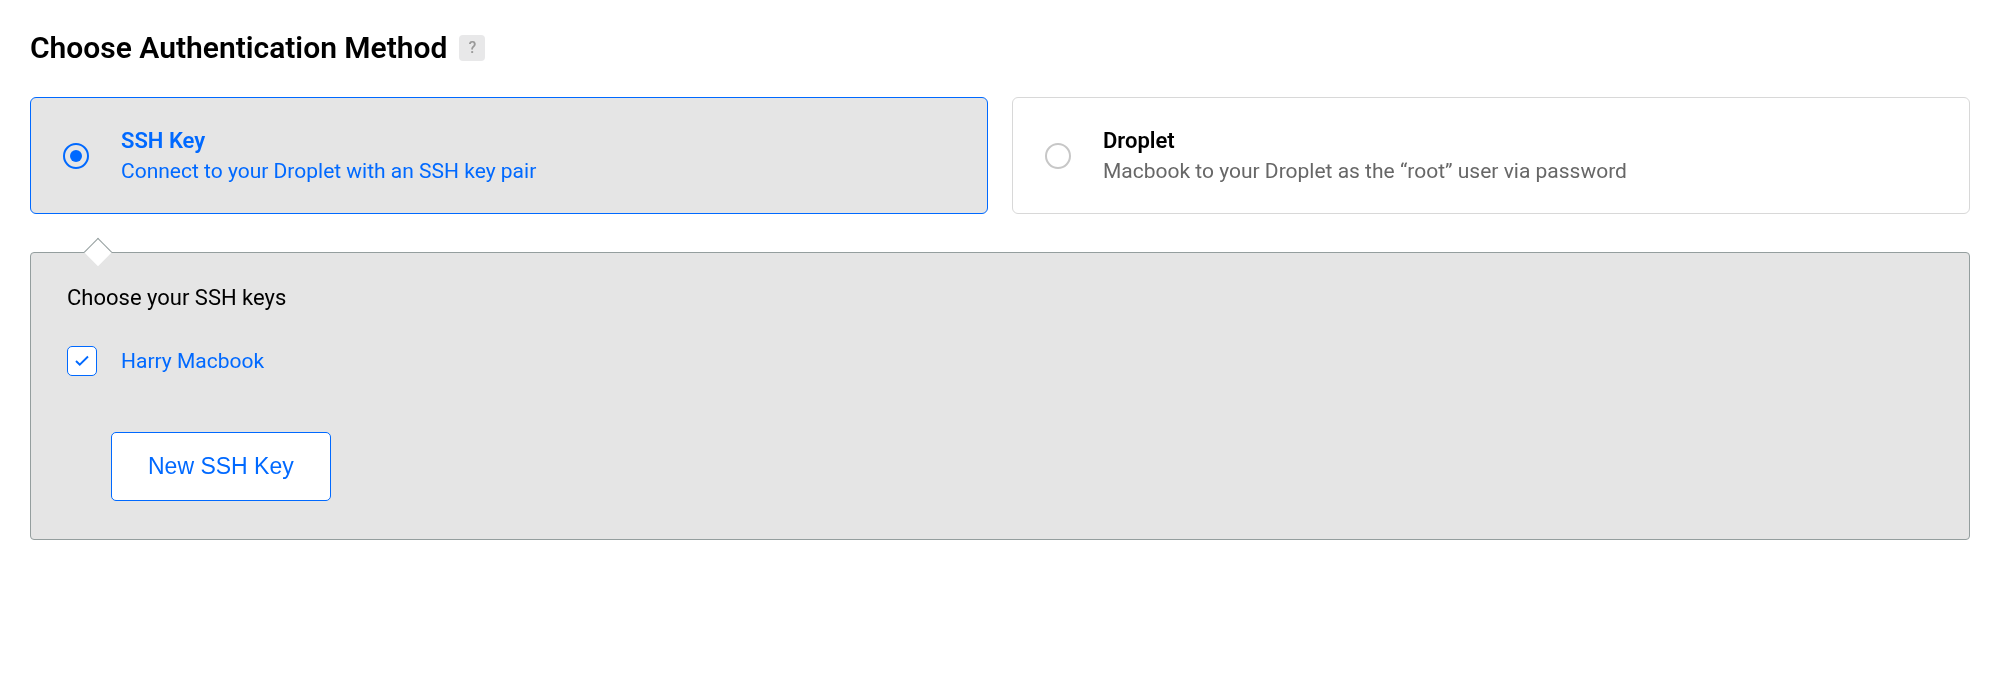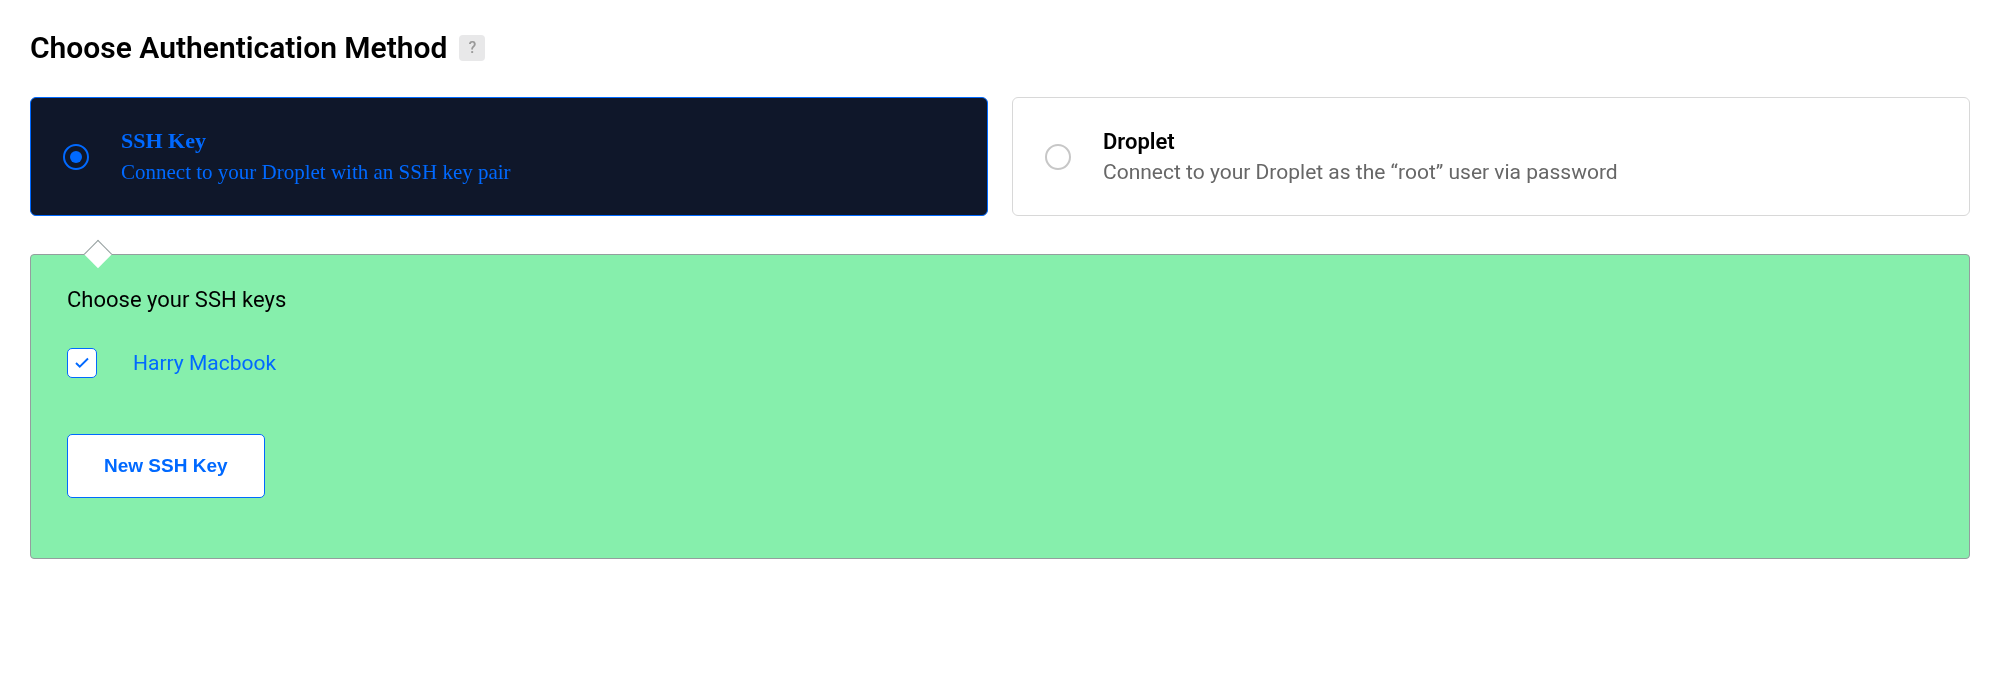--- a/index.html
+++ b/index.html
@@ -53,22 +53,21 @@
       border-radius: 6px;
       padding: 30px 32px;
       display: flex;
       align-items: center;
       gap: 32px;
       cursor: pointer;
       background: #fff;
     }
     .auth-card.selected {
       border: 1.5px solid #0069ff;
-      background: #0f172a;
-      font-family: Liberation Serif, serif;
+      background: #e5e5e5;
     }
     .radio-outer {
       width: 26px;
       height: 26px;
       border: 2px solid #c7c7c7;
       border-radius: 50%;
       display: flex;
       align-items: center;
       justify-content: center;
       flex-shrink: 0;
@@ -105,22 +104,22 @@
     .auth-card.selected .auth-desc {
       color: #0069ff;
     }
     .ssh-panel-wrapper {
       position: relative;
       margin-top: 38px;
     }
     .ssh-panel {
       border: 1px solid #949e9e;
       border-radius: 4px;
-      padding: 32px 36px 60px 36px;
-      background: #86efac;
+      padding: 32px 36px 38px 36px;
+      background: #e5e5e5;
     }
     .arrow-up {
       position: absolute;
       top: -10px;
       left: 58px;
       width: 20px;
       height: 20px;
       background: #fff;
       border-left: 1px solid #949e9e;
       border-top: 1px solid #949e9e;
@@ -128,21 +127,21 @@
     }
     .ssh-panel-title {
       font-size: 22px;
       color: #000;
       font-weight: 400;
       margin-bottom: 36px;
     }
     .ssh-key-row {
       display: flex;
       align-items: center;
-      gap: 36px;
+      gap: 24px;
       margin-bottom: 56px;
     }
     .checkbox {
       width: 30px;
       height: 30px;
       border: 1.5px solid #0069ff;
       border-radius: 5px;
       display: flex;
       align-items: center;
       justify-content: center;
@@ -158,25 +157,26 @@
     }
     .ssh-key-label {
       font-size: 21px;
       color: #0069ff;
       cursor: pointer;
     }
     .new-key-button {
       border: 1.5px solid #0069ff;
       background: #fff;
       color: #0069ff;
-      font-size: 19px;
-      font-weight: 700;
+      font-size: 23px;
+      font-weight: 400;
       padding: 20px 36px;
       border-radius: 5px;
       cursor: pointer;
+      margin-left: 44px;
     }
   </style>
 </head>
 <body>
 
 <div class="container">
   <div class="section-header">
     <h2 class="section-title">Choose Authentication Method</h2>
     <div class="help-badge">?</div>
   </div>
@@ -191,21 +191,21 @@
         <div class="auth-desc">Connect to your Droplet with an SSH key pair</div>
       </div>
     </div>
 
     <div class="auth-card">
       <div class="radio-outer">
         <div class="radio-inner"></div>
       </div>
       <div class="auth-text">
         <div class="auth-title">Droplet</div>
-        <div class="auth-desc">Connect to your Droplet as the “root” user via password</div>
+        <div class="auth-desc">Macbook to your Droplet as the “root” user via password</div>
       </div>
     </div>
   </div>
 
   <div class="ssh-panel-wrapper">
     <div class="arrow-up"></div>
     <div class="ssh-panel">
       <div class="ssh-panel-title">Choose your SSH keys</div>
 
       <div class="ssh-key-row">

